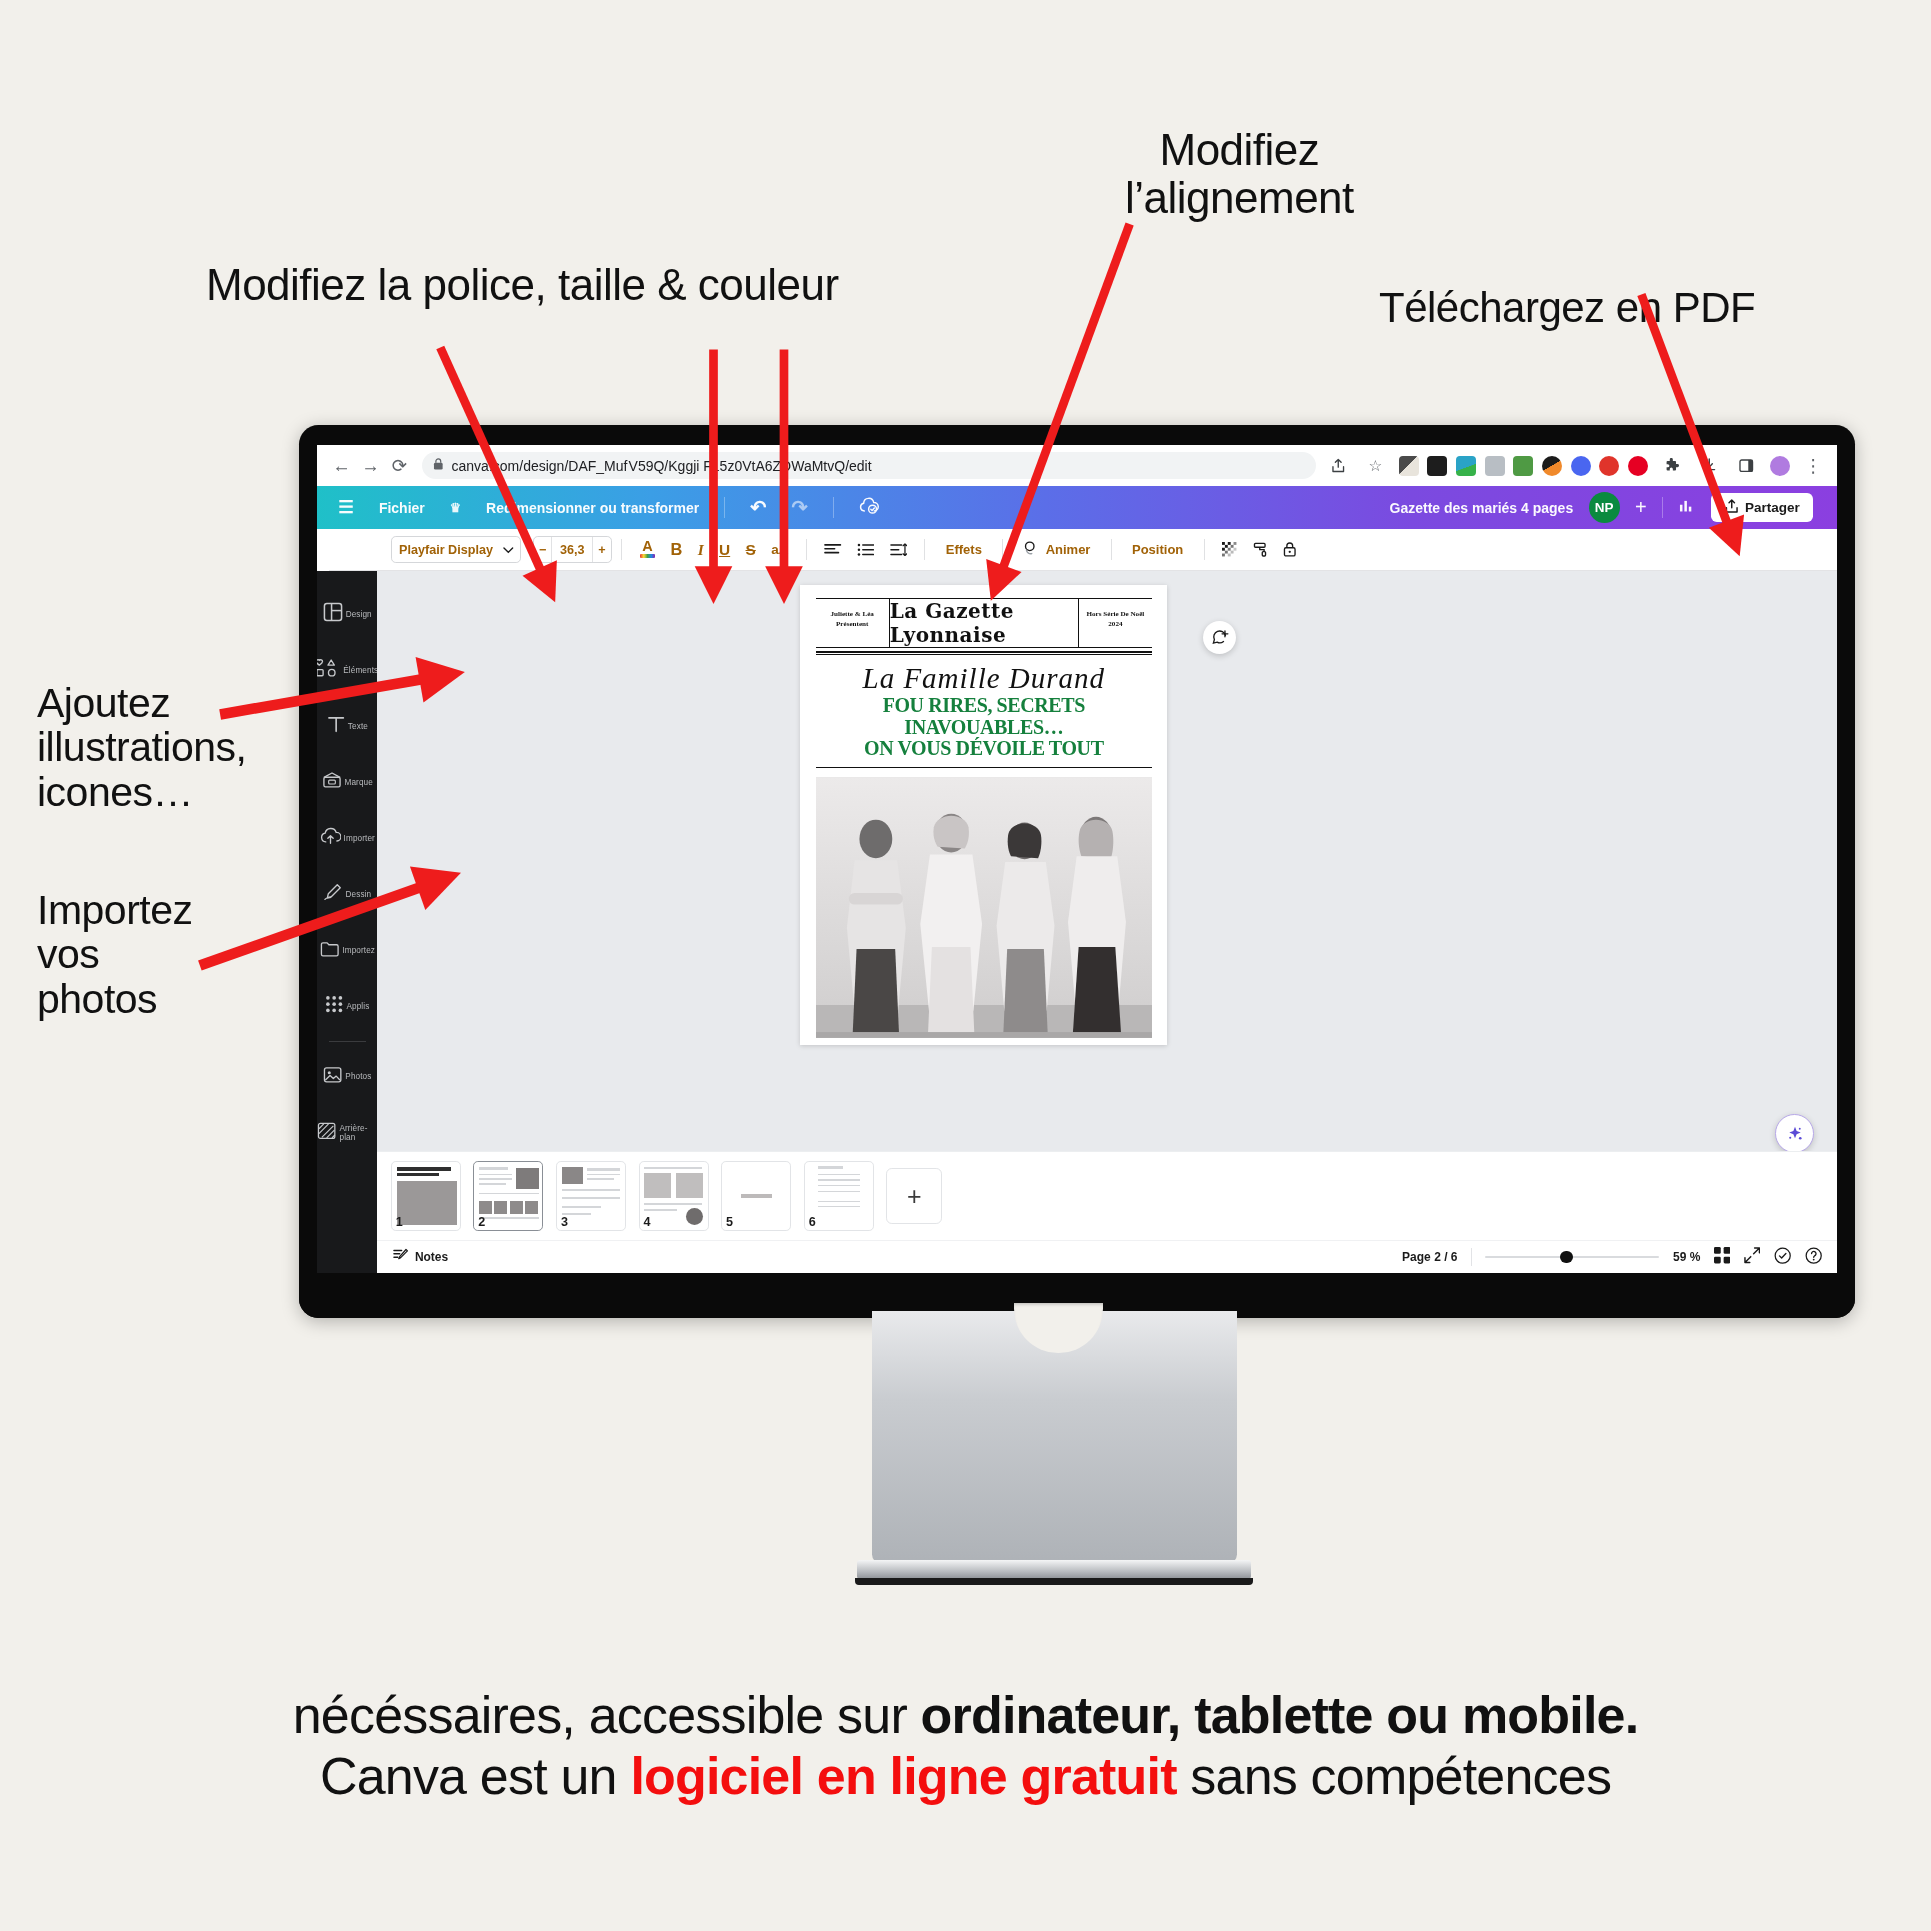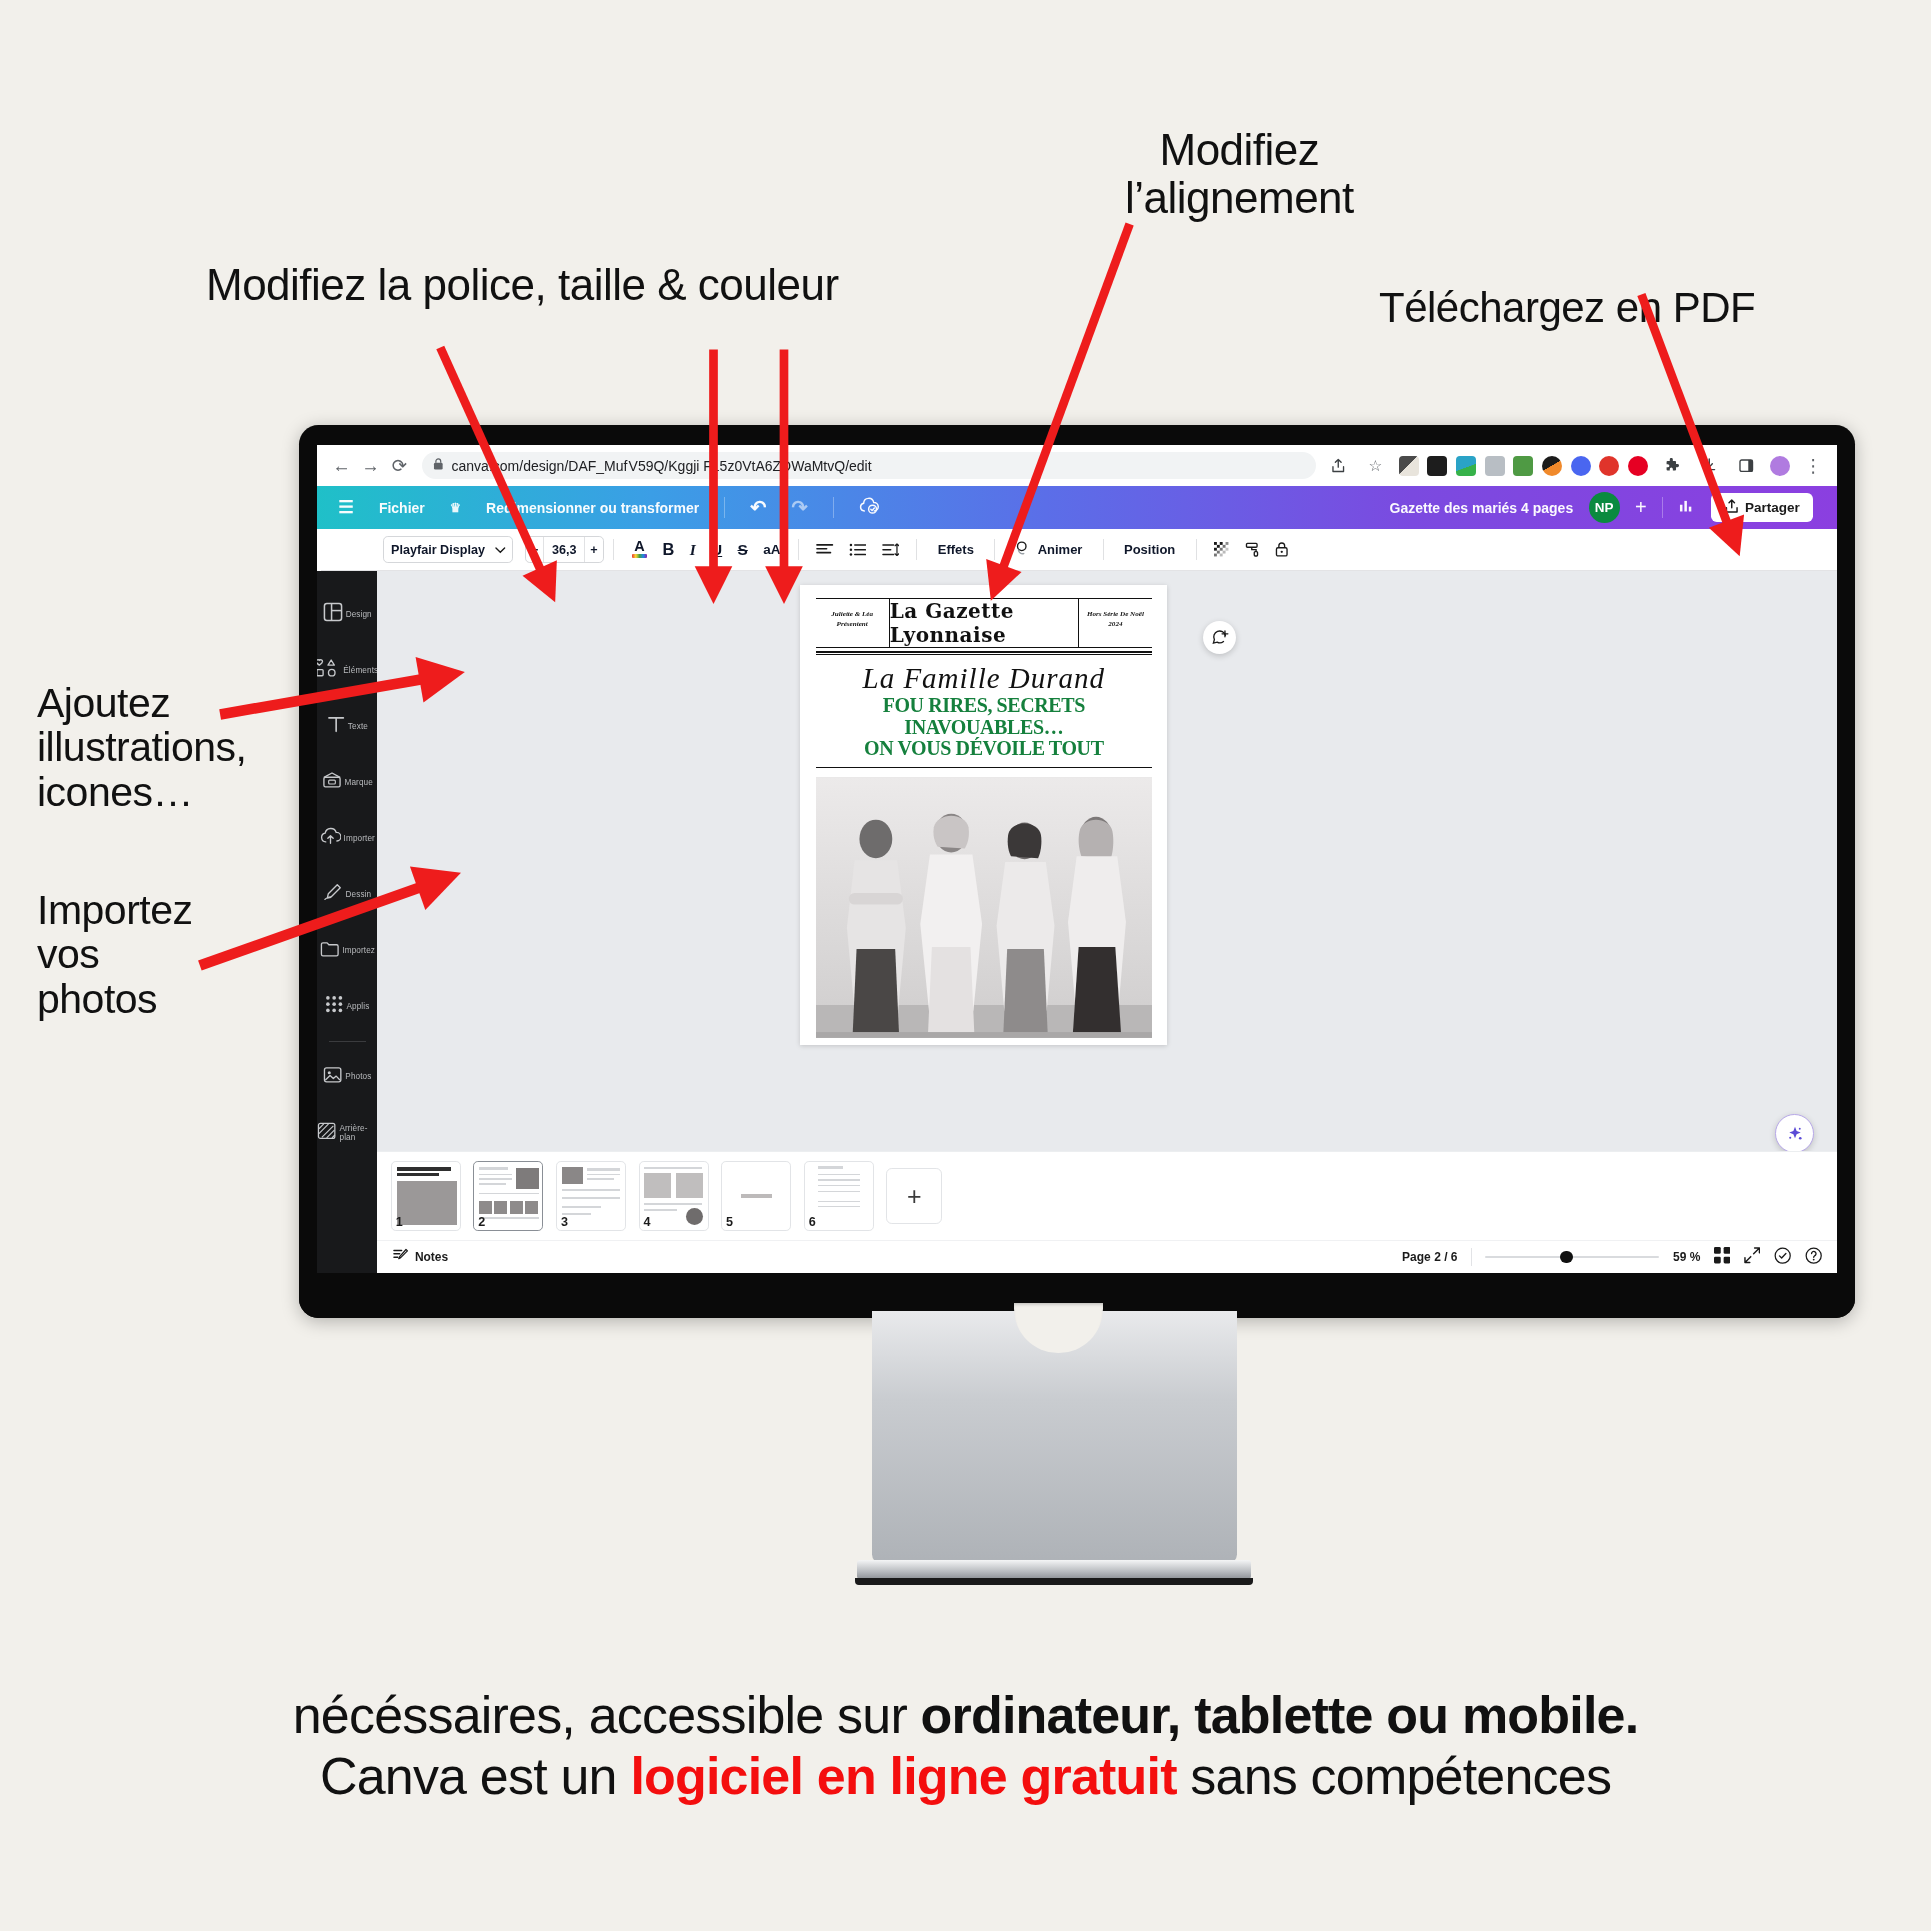--- a/index.html
+++ b/index.html
@@ -84,23 +84,23 @@
   #canva-header .hdr-right { margin-left:auto; display:flex; align-items:center; gap:15.4px; padding-right:24px;}
   #avatar { width:31px; height:31px; border-radius:50%; background:#0a8a3f; color:#fff; font-size:13.5px; font-weight:700;
             display:flex; align-items:center; justify-content:center; }
   #share-btn {
     background:#fff; color:#1a1a1a; border-radius:5.8px; height:29px; padding:0 13.5px;
     display:flex; align-items:center; gap:6.8px; font-size:13.5px; font-weight:700;
   }
 
   
   #text-toolbar {
-    position:absolute; left:4px; top:84px; width:100%; height:42px;
+    position:absolute; left:12px; top:84px; width:100%; height:42px;
     background:#fff; border-bottom:1px solid #e3e3e5;
-    display:flex; align-items:center; gap:0; padding-left:62px; font-size:13.5px; color:#0f172a;
+    display:flex; align-items:center; gap:0; padding-left:62px; font-size:13.5px; color:#a16207;
   }
   #font-select {
     width:130px; height:27px; border:1px solid #d5d7da; border-radius:4.8px;
     display:flex; align-items:center; justify-content:space-between; padding:0 6.8px;
     font-size:12.6px; font-weight:600; margin-right:11.6px;
   }
   #size-group { display:flex; align-items:center; border:1px solid #d5d7da; border-radius:4.8px; height:27px; font-size:12.6px; font-weight:600;}
   #size-group .sg { padding:0 5px; display:flex; align-items:center; height:100%;}
   #size-group .sgv { border-left:1px solid #e1e2e4; border-right:1px solid #e1e2e4; min-width:42px; justify-content:center;}
   .tb-sep { width:1px; height:21px; background:#e0e1e3; margin:0 9.7px; }
@@ -122,21 +122,21 @@
     position:absolute; left:60px; top:126px; right:0; bottom:0;
     background:#e8eaed;
   }
   #page {
     position:absolute; left:423px; top:13.5px; width:367px; height:460px;
     background:#fff; box-shadow:0 1px 4.8px rgba(0,0,0,.16);
     padding:13.5px 15.4px; overflow:hidden;
   }
   .masthead { display:flex; border-top:1.5px solid #111; border-bottom:1.5px solid #111; }
   .mh-side { width:73px; padding:9.7px 3.9px; text-align:center; font-family:"Liberation Serif", serif;
-             font-style:italic; font-weight:700; font-size:7.1px; line-height:1.45; color:#111; }
+             font-weight:700; font-size:7.1px; line-height:1.45; color:#111; }
   .mh-mid { flex:1; border-left:1.4px solid #111; border-right:1.4px solid #111; display:flex; align-items:center; justify-content:center;}
   .mh-title { font-family:"DejaVu Serif", serif; font-weight:700; font-size:20px; letter-spacing:0.5px; color:#111; }
   .rule2 { border-top:2.3px solid #111; border-bottom:1px solid #111; height:3.9px; margin-top:2.9px; }
   .script-title { font-family:"Liberation Serif", serif; font-style:italic; font-weight:400; font-size:29px;
                   text-align:center; color:#111; margin-top:7.7px; letter-spacing:1px;}
   .head-line { font-family:"Liberation Serif", serif; font-weight:700; font-size:20px; text-align:center;
                color:#15803d; line-height:1.07; letter-spacing:-0.4px; }
   .rule1 { border-top:1.5px solid #111; margin-top:7.7px; }
   .photo { margin-top:8.7px; height:261px; position:relative; overflow:hidden; background:#dcdcdc; }
 

